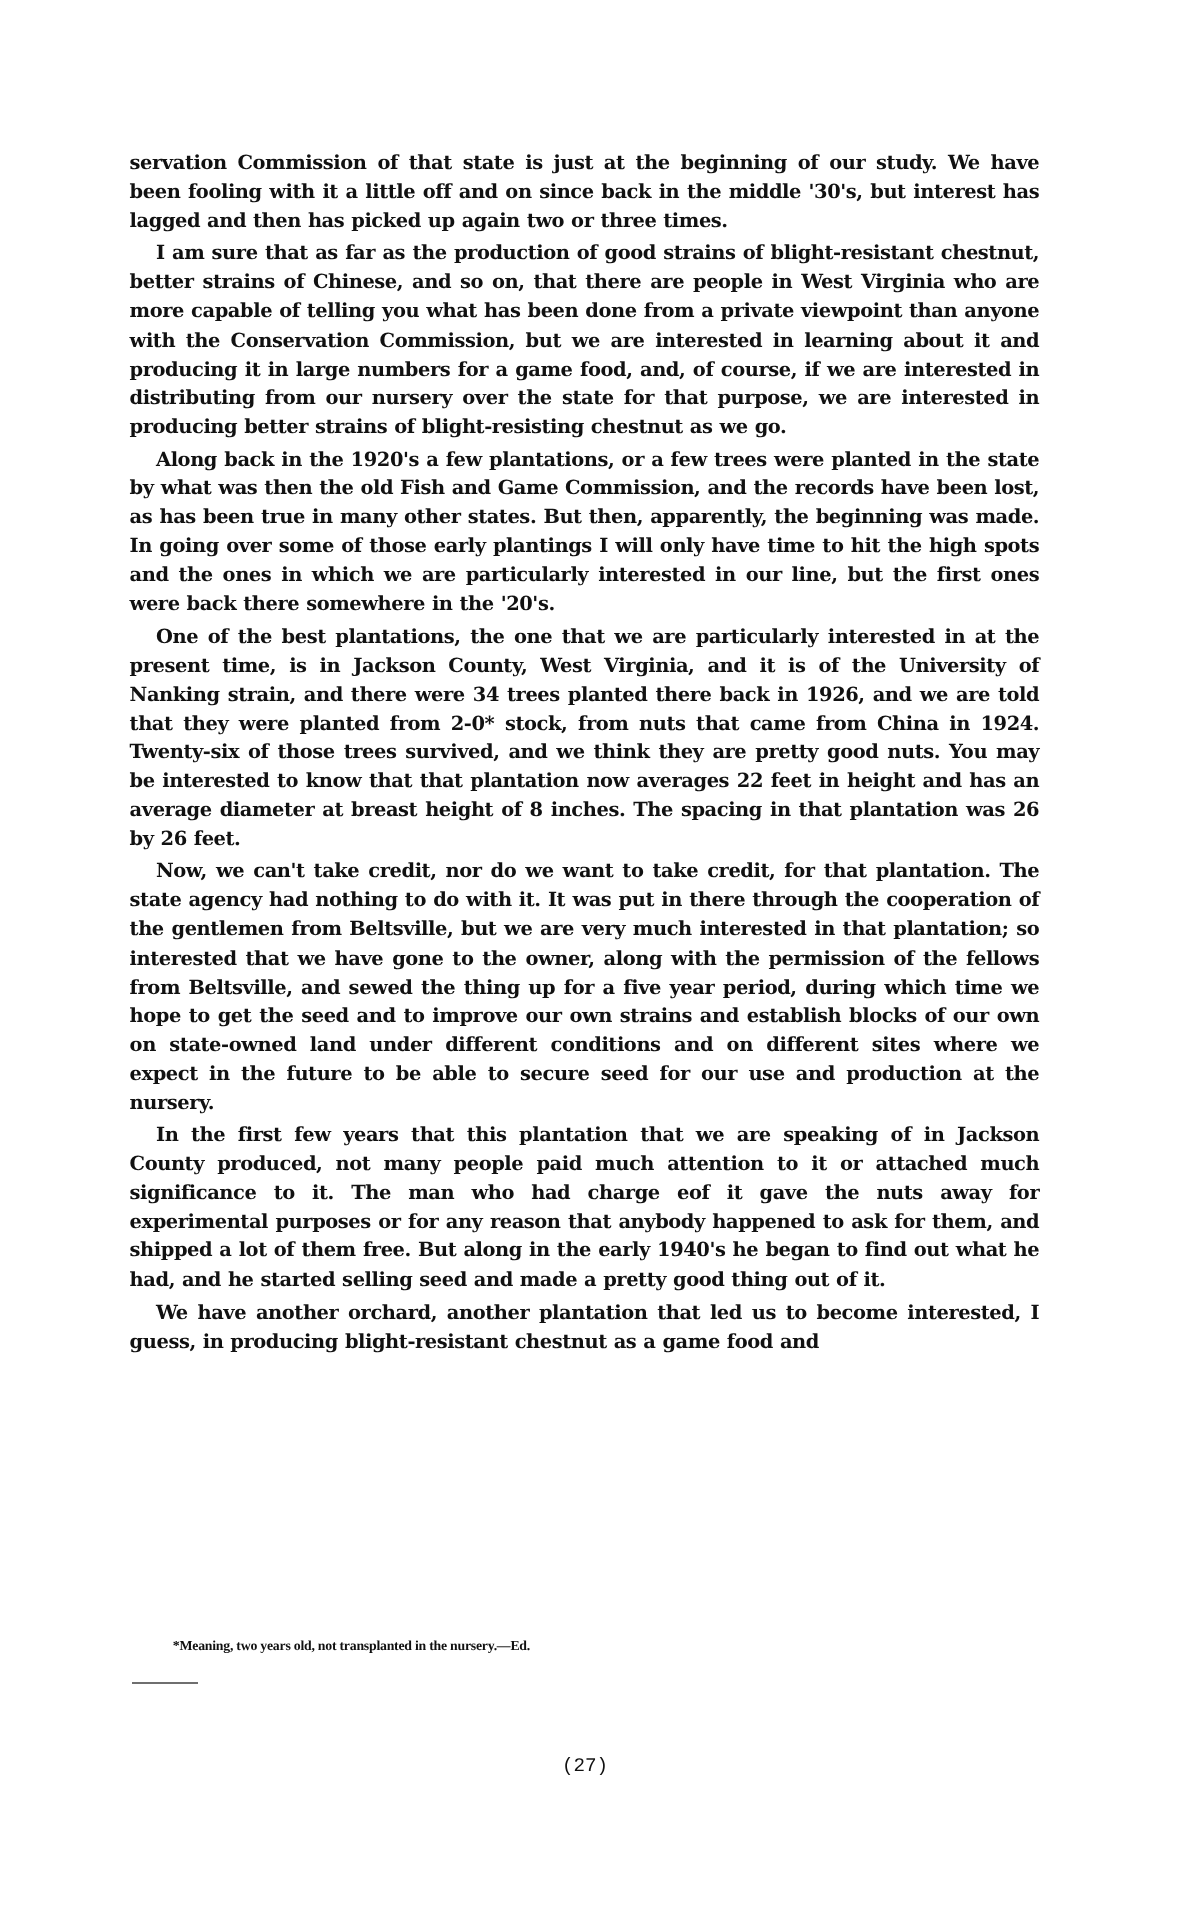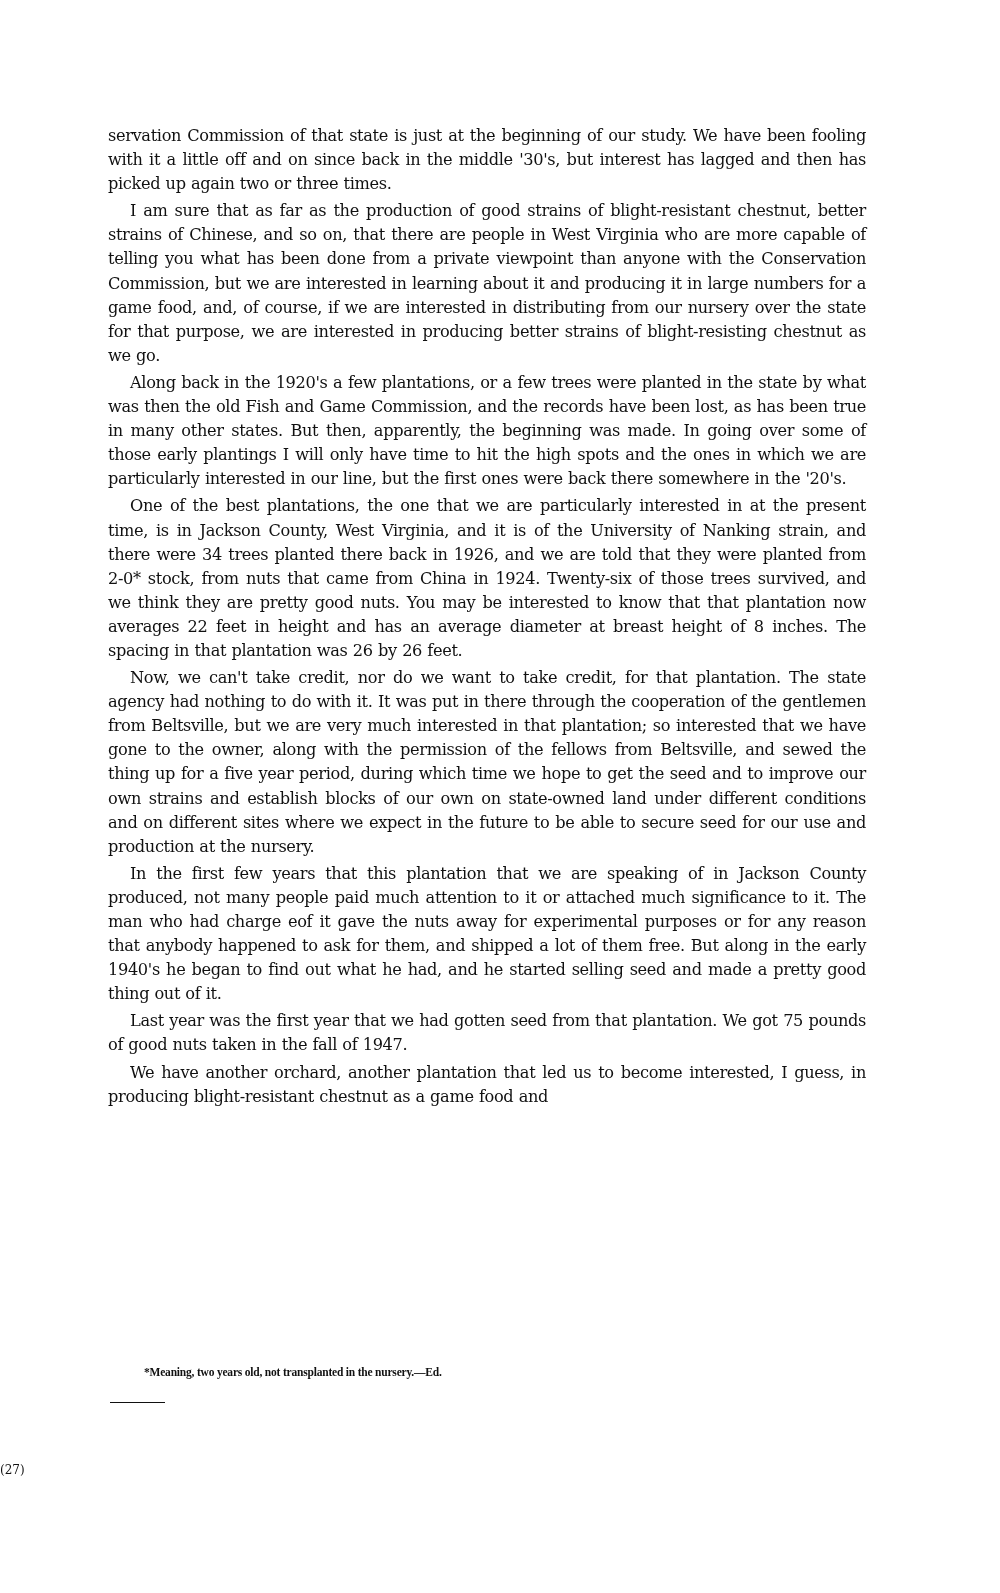--- a/index.html
+++ b/index.html
@@ -22,20 +22,21 @@
       width: 758px;
     }
     .para {
       margin: 0 0 3px 0;
       font-size: 16.2px;
       line-height: 24.1px;
       text-align: justify;
       text-indent: 22px;
       letter-spacing: -0.35px;
       word-spacing: 0.5px;
+      font-weight: bold;
     }
     .para.first {
       text-indent: 0;
     }
     .footnote-rule {
       position: absolute;
       left: 110px;
       top: 1402px;
       width: 55px;
       height: 0;
@@ -48,33 +49,33 @@
       font-size: 11.5px;
       font-weight: bold;
       letter-spacing: -0.2px;
       font-family: "Liberation Serif", "DejaVu Serif", serif;
     }
     .page-number {
       position: absolute;
       left: 0;
       width: 975px;
       top: 1463px;
-      text-align: left;
-      font-size: 12px;
+      text-align: center;
+      font-size: 16px;
+      font-family: Liberation Mono, monospace;
     }
   </style>
 </head>
 <body>
 
 <div class="page-body">
   <p class="para first">servation Commission of that state is just at the beginning of our study. We have been fooling with it a little off and on since back in the middle '30's, but interest has lagged and then has picked up again two or three times.</p>
   <p class="para">I am sure that as far as the production of good strains of blight-resistant chestnut, better strains of Chinese, and so on, that there are people in West Virginia who are more capable of telling you what has been done from a private viewpoint than anyone with the Conservation Commission, but we are interested in learning about it and producing it in large numbers for a game food, and, of course, if we are interested in distributing from our nursery over the state for that purpose, we are interested in producing better strains of blight-resisting chestnut as we go.</p>
   <p class="para">Along back in the 1920's a few plantations, or a few trees were planted in the state by what was then the old Fish and Game Commission, and the records have been lost, as has been true in many other states.  But then, apparently, the beginning was made. In going over some of those early plantings I will only have time to hit the high spots and the ones in which we are particularly interested in our line, but the first ones were back there somewhere in the '20's.</p>
   <p class="para">One of the best plantations, the one that we are particularly interested in at the present time, is in Jackson County, West Virginia, and it is of the University of Nanking strain, and there were 34 trees planted there back in 1926, and we are told that they were planted from 2-0* stock, from nuts that came from China in 1924.  Twenty-six of those trees survived, and we think they are pretty good nuts.  You may be interested to know that that plantation now averages 22 feet in height and has an average diameter at breast height of 8 inches.  The spacing in that plantation was 26 by 26 feet.</p>
   <p class="para">Now, we can't take credit, nor do we want to take credit, for that plantation.  The state agency had nothing to do with it.  It was put in there through the cooperation of the gentlemen from Beltsville, but we are very much interested in that plantation; so interested that we have gone to the owner, along with the permission of the fellows from Beltsville, and sewed the thing up for a five year period, during which time we hope to get the seed and to improve our own strains and establish blocks of our own on state-owned land under different conditions and on different sites where we expect in the future to be able to secure seed for our use and production at the nursery.</p>
   <p class="para">In the first few years that this plantation that we are speaking of in Jackson County produced, not many people paid much attention to it or attached much significance to it.  The man who had charge eof it gave the nuts away for experimental purposes or for any reason that anybody happened to ask for them, and shipped a lot of them free.  But along in the early 1940's he began to find out what he had, and he started selling seed and made a pretty good thing out of it.</p>
-  <p class="para">Last year was the first year that we had gotten seed from that plantation.  We got 75 pounds of good nuts taken in the fall of 1947.</p>
   <p class="para">We have another orchard, another plantation that led us to become interested, I guess, in producing blight-resistant chestnut as a game food and</p>
 </div>
 
 <div class="footnote-rule"></div>
 <div class="footnote">*Meaning, two years old, not transplanted in the nursery.—Ed.</div>
 <div class="page-number">(27)</div>
 
 </body></html>

